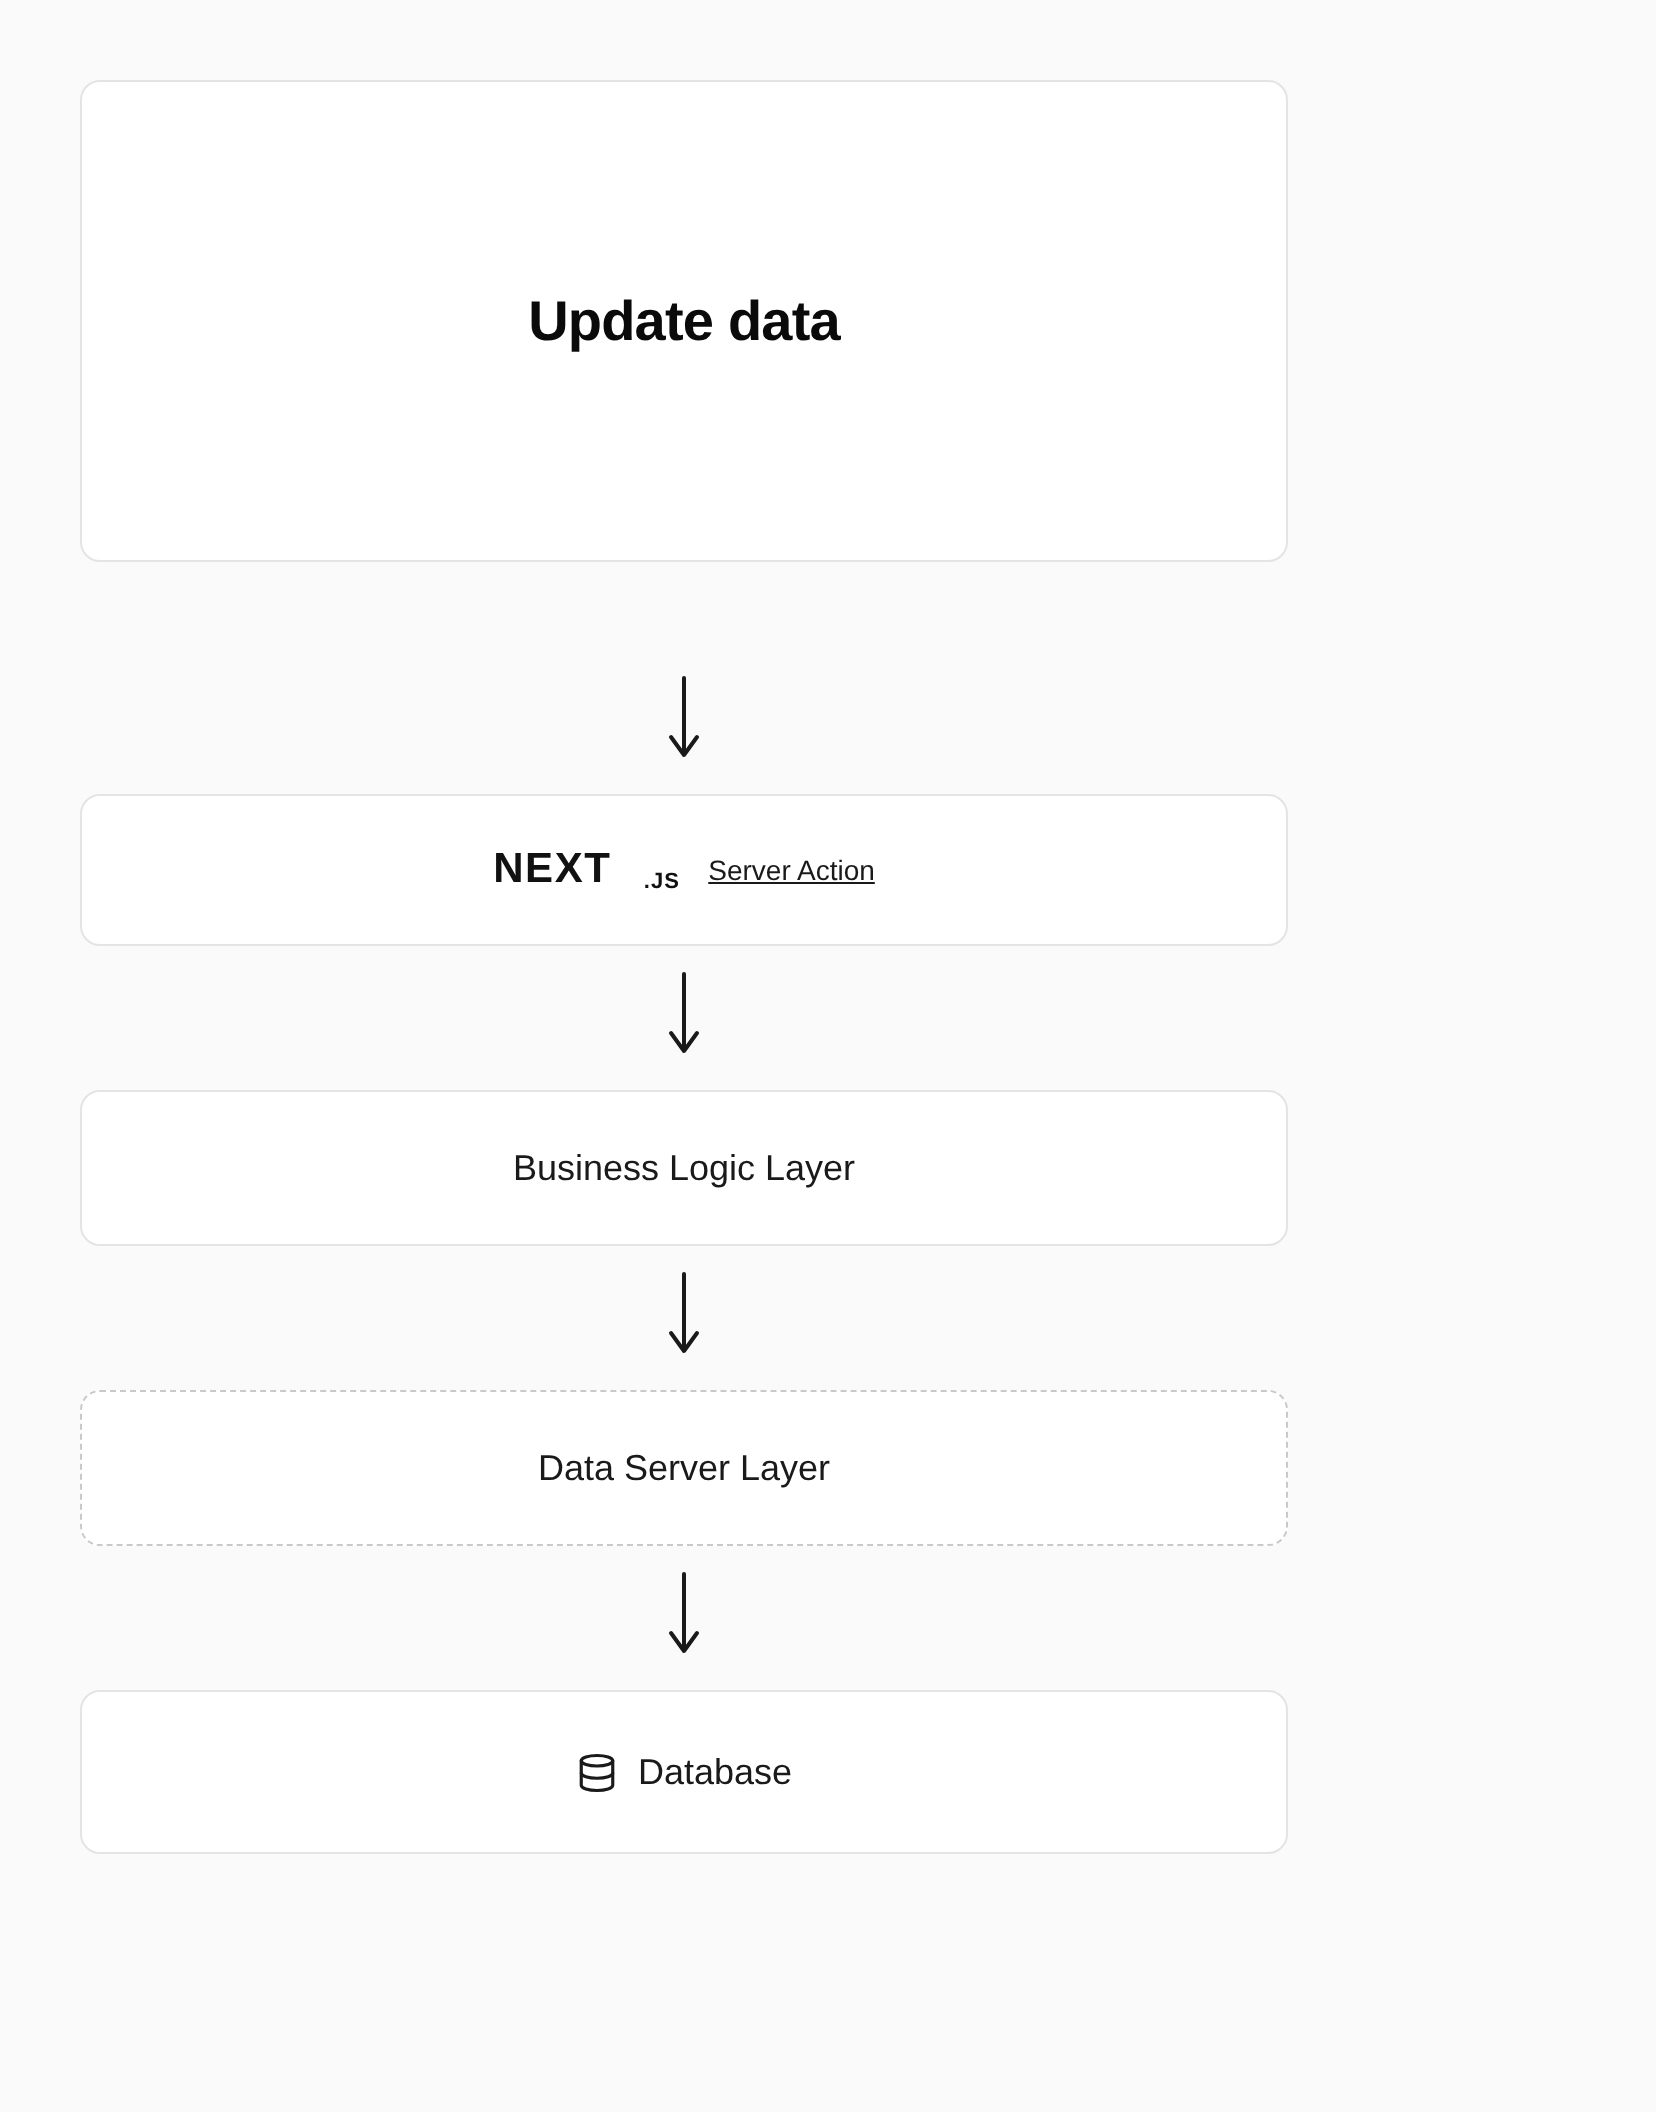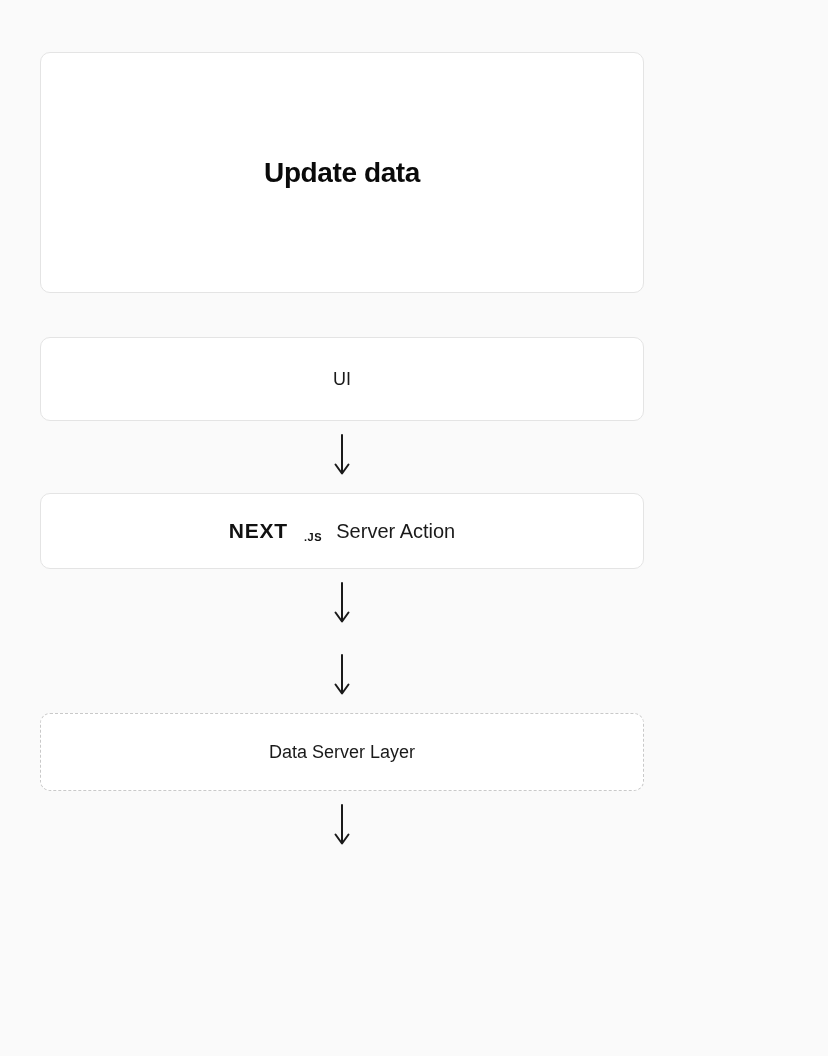--- a/index.html
+++ b/index.html
@@ -7,21 +7,21 @@
     padding: 0;
     width: 828px;
     height: 1056px;
     background: #fafafa;
     font-family: "Liberation Sans", "DejaVu Sans", sans-serif;
     overflow: hidden;
   }
   .wrap {
     box-sizing: border-box;
     width: 684px;
-    padding: 52px 40px 0 40px;
+    padding: 40px 40px 0 40px;
   }
   .card {
     box-sizing: border-box;
     width: 100%;
     background: #ffffff;
     border: 1px solid #e4e4e4;
     border-radius: 10px;
     display: flex;
     align-items: center;
     justify-content: center;
@@ -62,42 +62,40 @@
     white-space: nowrap;
   }
   .next-logo .suffix {
     font-size: 11px;
     font-weight: 700;
     letter-spacing: 0.6px;
     margin-left: 16px;
   }
   .next-label {
     margin-left: 14px;
-    font-size: 20px;
+    font-size: 14px;
     color: #1a1a1a;
+    text-decoration: underline;
   }
   .db-inner {
     display: flex;
     align-items: center;
     gap: 10px;
   }
   .db-icon svg { display: block; }
 </style>
 </head>
 <body>
 
 <div class="wrap">
 
   <div class="card title-card">
     <div class="title">Update data</div>
   </div>
 
-  <div class="card node node-ui">
-    <span>UI</span>
-  </div>
 
   <div class="arrow-row">
     <span>
       <svg width="18" height="42" viewBox="0 0 18 42" fill="none">
         <path d="M9 1 L9 38" stroke="#1a1a1a" stroke-width="2" stroke-linecap="round"></path>
         <path d="M2.5 30.5 L9 39.5 L15.5 30.5" stroke="#1a1a1a" stroke-width="2" stroke-linecap="round" stroke-linejoin="round" fill="none"></path>
       </svg>
     </span>
   </div>
 
@@ -111,20 +109,23 @@
 
   <div class="arrow-row">
     <span>
       <svg width="18" height="42" viewBox="0 0 18 42" fill="none">
         <path d="M9 1 L9 38" stroke="#1a1a1a" stroke-width="2" stroke-linecap="round"></path>
         <path d="M2.5 30.5 L9 39.5 L15.5 30.5" stroke="#1a1a1a" stroke-width="2" stroke-linecap="round" stroke-linejoin="round" fill="none"></path>
       </svg>
     </span>
   </div>
 
+  <div class="card node node-bll">
+    <span>Business Logic Layer</span>
+  </div>
 
   <div class="arrow-row">
     <span>
       <svg width="18" height="42" viewBox="0 0 18 42" fill="none">
         <path d="M9 1 L9 38" stroke="#1a1a1a" stroke-width="2" stroke-linecap="round"></path>
         <path d="M2.5 30.5 L9 39.5 L15.5 30.5" stroke="#1a1a1a" stroke-width="2" stroke-linecap="round" stroke-linejoin="round" fill="none"></path>
       </svg>
     </span>
   </div>
 
@@ -134,14 +135,26 @@
 
   <div class="arrow-row">
     <span>
       <svg width="18" height="42" viewBox="0 0 18 42" fill="none">
         <path d="M9 1 L9 38" stroke="#1a1a1a" stroke-width="2" stroke-linecap="round"></path>
         <path d="M2.5 30.5 L9 39.5 L15.5 30.5" stroke="#1a1a1a" stroke-width="2" stroke-linecap="round" stroke-linejoin="round" fill="none"></path>
       </svg>
     </span>
   </div>
 
+  <div class="card node node-db">
+    <span class="db-inner">
+      <span class="db-icon">
+        <svg width="21" height="21" viewBox="0 0 24 24" fill="none" stroke="#1a1a1a" stroke-width="1.8" stroke-linecap="round" stroke-linejoin="round">
+          <ellipse cx="12" cy="5" rx="9" ry="3"></ellipse>
+          <path d="M3 5v14a9 3 0 0 0 18 0V5"></path>
+          <path d="M3 12a9 3 0 0 0 18 0"></path>
+        </svg>
+      </span>
+      <span>Database</span>
+    </span>
+  </div>
 
 </div>
 
 </body></html>

